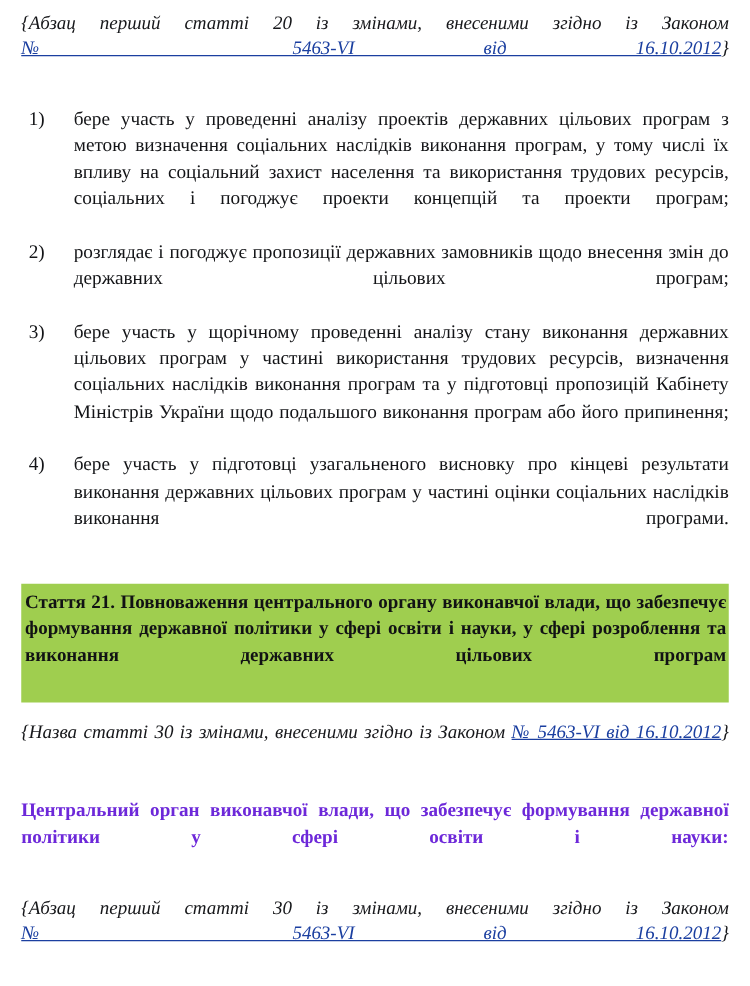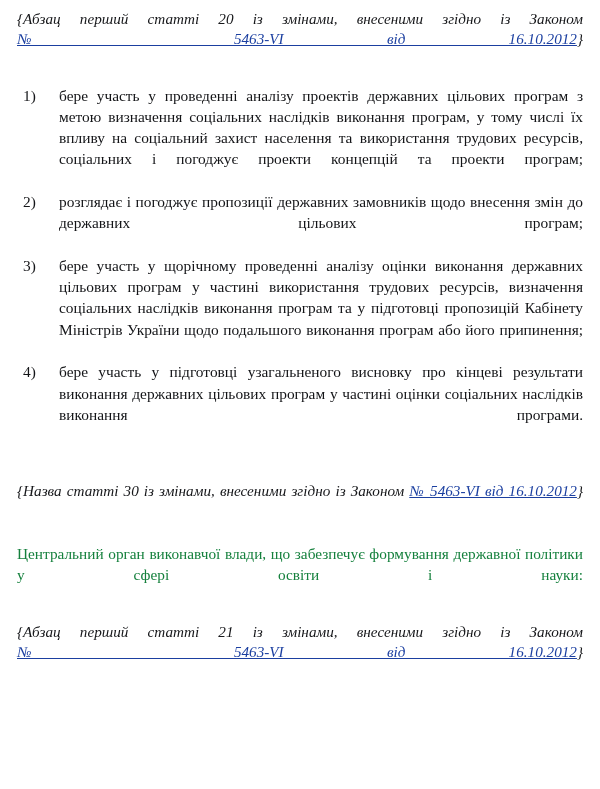--- a/index.html
+++ b/index.html
@@ -109,27 +109,27 @@
     display: block;
   }
   .article-heading .txt::after {
     content: "";
     display: inline-block;
     width: 100%;
   }
 
   
   .lead {
-    font-weight: normal;
+    font-weight: bold;
     font-size: 15.3px;
     line-height: 21.3px;
     text-align: justify;
     text-justify: inter-word;
     margin: 0;
-    color: #15803d;
+    color: #6d28d9;
   }
   .lead::after {
     content: "";
     display: inline-block;
     width: 100%;
   }
 
   .sp-8  { height: 8px; }
   .sp-14 { height: 14px; }
   .sp-16 { height: 16px; }
@@ -149,39 +149,42 @@
       <div class="li">
         <span class="marker">1)</span>
         <span class="txt">бере участь у проведенні аналізу проектів державних цільових програм з метою визначення соціальних наслідків виконання програм, у тому числі їх впливу на соціальний захист населення та використання трудових ресурсів, соціальних і погоджує проекти концепцій та проекти програм;</span>
       </div>
       <div class="li">
         <span class="marker">2)</span>
         <span class="txt">розглядає і погоджує пропозиції державних замовників щодо внесення змін до державних цільових програм;</span>
       </div>
       <div class="li">
         <span class="marker">3)</span>
-        <span class="txt">бере участь у щорічному проведенні аналізу оцінки виконання державних цільових програм у частині використання трудових ресурсів, визначення соціальних наслідків виконання програм та у підготовці пропозицій Кабінету Міністрів України щодо подальшого виконання програм або його припинення;</span>
+        <span class="txt">бере участь у щорічному проведенні аналізу стану виконання державних цільових програм у частині використання трудових ресурсів, визначення соціальних наслідків виконання програм та у підготовці пропозицій Кабінету Міністрів України щодо подальшого виконання програм або його припинення;</span>
       </div>
       <div class="li">
         <span class="marker">4)</span>
         <span class="txt">бере участь у підготовці узагальненого висновку про кінцеві результати виконання державних цільових програм у частині оцінки соціальних наслідків виконання програми.</span>
       </div>
     </div>
 
     <div class="sp-20"></div>
 
+    <p class="article-heading">
+        <span class="txt">Стаття 21. Повноваження центрального органу виконавчої влади, що забезпечує формування державної політики у сфері освіти і науки, у сфері розроблення та виконання державних цільових програм</span>
+      </p>
 
     <div class="sp-14"></div>
 
     <p class="note"><span>{Назва статті 30 із змінами, внесеними згідно із Законом </span><a class="lnk" href="#">№ 5463-VI від 16.10.2012</a><span>}</span></p>
 
     <div class="sp-14"></div>
 
     <p class="lead">Центральний орган виконавчої влади, що забезпечує формування державної політики у сфері освіти і науки:</p>
 
     <div class="sp-16"></div>
 
-    <p class="note"><span>{Абзац перший статті 21 із змінами, внесеними згідно із Законом </span><a class="lnk" href="#">№ 5463-VI від 16.10.2012</a><span>}</span></p>
+    <p class="note"><span>{Абзац перший статті 30 із змінами, внесеними згідно із Законом </span><a class="lnk" href="#">№ 5463-VI від 16.10.2012</a><span>}</span></p>
 
     <div class="sp-14"></div>
 
   </div>
 </div>
 
 </body></html>

